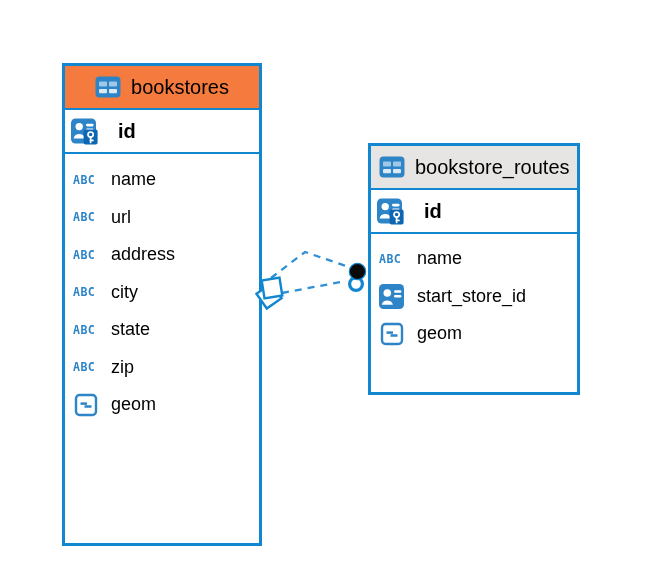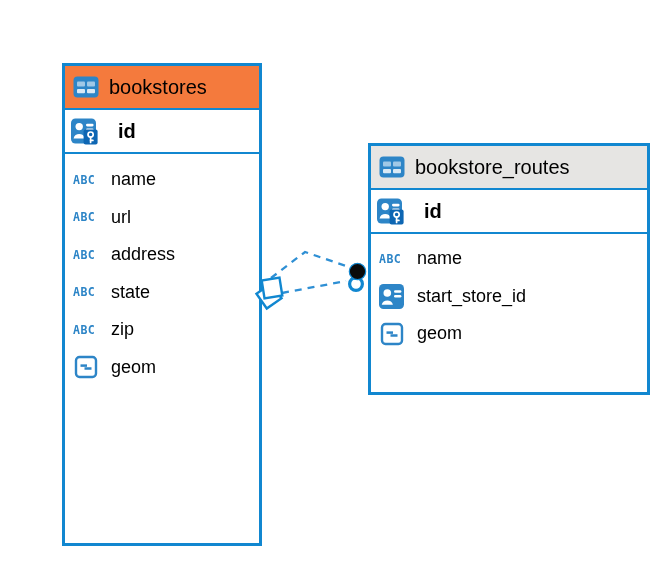--- a/index.html
+++ b/index.html
@@ -5,30 +5,30 @@
   html,body { margin:0; padding:0; background:#ffffff; }
   .canvas {
     position:relative; width:654px; height:570px; background:#ffffff;
     font-family:"Liberation Sans", sans-serif; overflow:hidden;
   }
   .entity {
     position:absolute; background:#ffffff;
     border:3px solid #1187d0; box-sizing:border-box; z-index:1;
   }
   .entity-bookstores  { left:62px;  top:63px;  width:200px; height:483px; }
-  .entity-routes      { left:368px; top:143px; width:282px; height:252px; }
+  .entity-routes      { left:368px; top:143px; width:212px; height:252px; }
 
   .hdr {
     height:44px; box-sizing:border-box;
     display:flex; align-items:center; gap:10px; padding:0 8px;
     border-bottom:2px solid #1187d0;
     font-size:20px; color:#000;
     cursor:default; white-space:nowrap;
   }
-  .hdr-orange { background:#f47a3d; }
+  .hdr-orange { background:#f47a3d;justify-content:center; }
   .hdr-gray   { background:#e6e5e3; }
 
   .pkrow {
     height:44px; box-sizing:border-box;
     display:flex; align-items:center; gap:20px; padding:0 6px;
     border-bottom:2px solid #1187d0;
     font-size:20px; font-weight:bold; color:#000; white-space:nowrap;
   }
   .cols { padding-top:7px; }
   .entity-routes .cols { padding-top:6px; }
@@ -114,20 +114,28 @@
           </span>
         <span>url</span>
       </div>
       <div class="col-row">
         <span class="icon-slot">
             <svg width="26" height="14">
               <use href="#i-abc"></use>
             </svg>
           </span>
         <span>address</span>
+      </div>
+      <div class="col-row">
+        <span class="icon-slot">
+            <svg width="26" height="14">
+              <use href="#i-abc"></use>
+            </svg>
+          </span>
+        <span>city</span>
       </div>
       <div class="col-row">
         <span class="icon-slot">
             <svg width="26" height="14">
               <use href="#i-abc"></use>
             </svg>
           </span>
         <span>state</span>
       </div>
       <div class="col-row">

